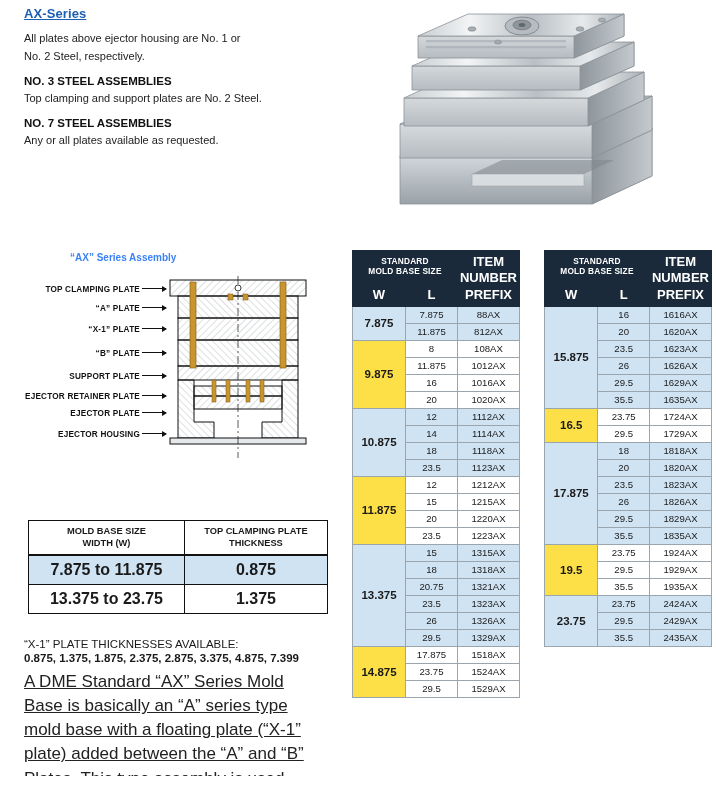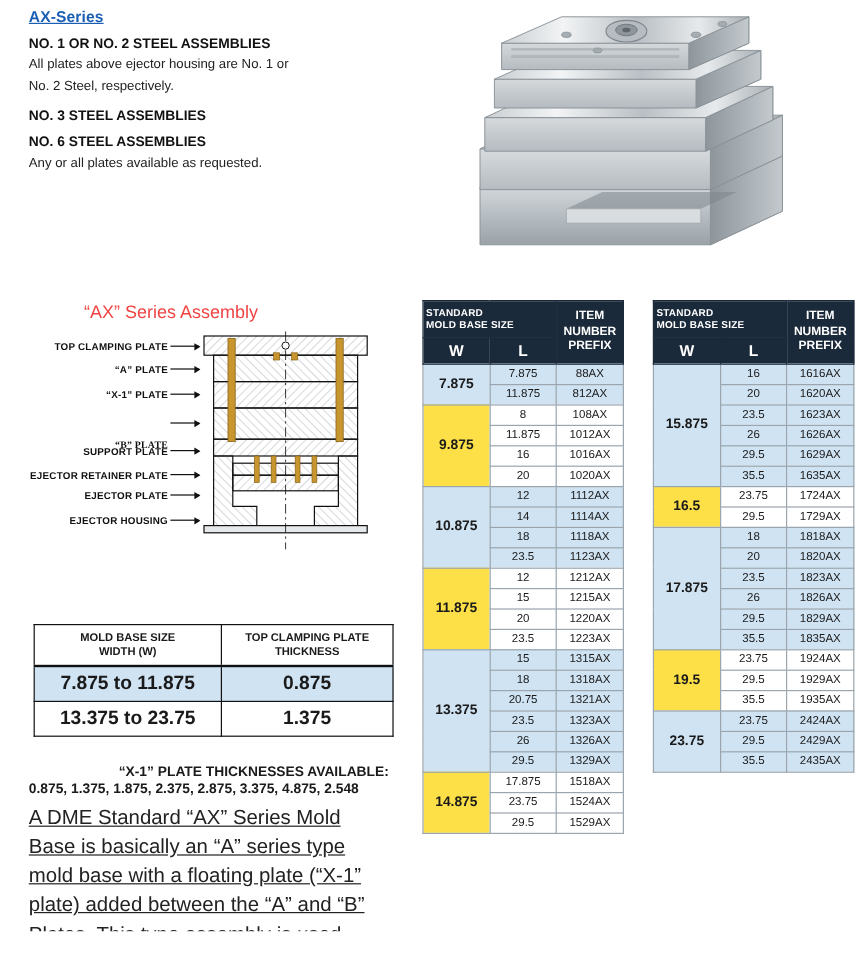--- a/index.html
+++ b/index.html
@@ -41,23 +41,23 @@
     line-height: 1.45;
     color: #222;
     margin: 0 0 2px 0;
     max-width: 268px;
   }
 
   
   .assembly-title {
     position: absolute;
     left: 70px; top: 252px;
-    font-size: 15px;
-    font-weight: normal;
-    color: #ef4444;
+    font-size: 10px;
+    font-weight: bold;
+    color: #3b82f6;
   }
   .assembly-wrap {
     position: absolute;
     left: 20px; top: 276px;
     width: 320px; height: 190px;
   }
   .callout {
     position: absolute;
     font-size: 8.2px;
     font-weight: bold;
@@ -112,23 +112,22 @@
   .thk-table tr.shaded td { background: #cfe3f3; }
 
   
   .x1-block {
     position: absolute;
     left: 24px; top: 638px;
     width: 300px;
   }
   .x1-head {
     font-size: 11.5px;
-    font-weight: bold;
+    font-weight: normal;
     margin: 0 0 2px 0;
-    text-align: right;
   }
   .x1-list {
     font-size: 11.5px;
     font-weight: bold;
     margin: 0 0 6px 0;
   }
   .x1-para {
     font-size: 17px;
     line-height: 1.42;
     color: #222;
@@ -144,29 +143,29 @@
   }
   .spec.t1 { left: 352px; top: 250px; width: 168px; }
   .spec.t2 { left: 544px; top: 250px; width: 168px; }
 
   .spec th.hdr-group {
     background: #1b2a3a;
     color: #fff;
     font-size: 8.3px;
     font-weight: bold;
     letter-spacing: 0.2px;
-    text-align: left;
+    text-align: center;
     padding: 5px 2px;
     border: 1px solid #1b2a3a;
     line-height: 1.2;
   }
   .spec th.hdr-item {
     background: #1b2a3a;
     color: #fff;
-    font-size: 10px;
+    font-size: 13px;
     font-weight: bold;
     text-align: center;
     padding: 3px 2px;
     border: 1px solid #1b2a3a;
     line-height: 1.25;
     width: 56px;
   }
   .spec th.hdr-wl {
     background: #1b2a3a;
     color: #fff;
@@ -203,31 +202,31 @@
 </style>
 </head>
 <body>
 
 <div id="page">
 
   <div class="left-col">
     <div class="series-title">AX-Series</div>
 
     <div>
-      <div class="steel-head">NO. 1 OR NO. 2 STEEL ASSEMBLIES</div>
       <div class="steel-body">All plates above ejector housing are No. 1 or</div>
       <div class="steel-body">No. 2 Steel, respectively.</div>
     </div>
 
     <div>
       <div class="steel-head">NO. 3 STEEL ASSEMBLIES</div>
+      <div class="steel-body">Top clamping and support plates are No. 2 Steel.</div>
     </div>
 
     <div>
-      <div class="steel-head">NO. 6 STEEL ASSEMBLIES</div>
+      <div class="steel-head">NO. 7 STEEL ASSEMBLIES</div>
       <div class="steel-body">Any or all plates available as requested.</div>
     </div>
   </div>
 
   <svg class="photo" viewBox="0 0 350 225">
     <defs>
       <linearGradient id="steelTop" x1="0" y1="0" x2="1" y2="0">
         <stop offset="0%" stop-color="#c9ced2"></stop>
         <stop offset="25%" stop-color="#f2f4f5"></stop>
         <stop offset="55%" stop-color="#b9bfc4"></stop>
@@ -290,21 +289,21 @@
     <rect x="74" y="40" width="140" height="2.2" fill="#9aa2a8" opacity="0.5"></rect>
   </svg>
 
   <div class="assembly-title">“AX” Series Assembly</div>
 
   <div class="assembly-wrap">
 
     <div class="callout" style="left:0px; top:9px; width:120px;">TOP CLAMPING PLATE</div>
     <div class="callout" style="left:0px; top:28px; width:120px;">“A” PLATE</div>
     <div class="callout" style="left:0px; top:49px; width:120px;">“X-1” PLATE</div>
-    <div class="callout" style="left:0px; top:90px; width:120px;font-family:Liberation Serif, serif;">“B” PLATE</div>
+    <div class="callout" style="left:0px; top:73px; width:120px;">“B” PLATE</div>
     <div class="callout" style="left:0px; top:96px; width:120px;">SUPPORT PLATE</div>
     <div class="callout" style="left:0px; top:116px; width:120px;">EJECTOR RETAINER PLATE</div>
     <div class="callout" style="left:0px; top:133px; width:120px;">EJECTOR PLATE</div>
     <div class="callout" style="left:0px; top:154px; width:120px;">EJECTOR HOUSING</div>
 
     <div class="leader" style="left:122px; top:12px; width:24px;"></div>
     <div class="leader" style="left:122px; top:31px; width:24px;"></div>
     <div class="leader" style="left:122px; top:52px; width:24px;"></div>
     <div class="leader" style="left:122px; top:76px; width:24px;"></div>
     <div class="leader" style="left:122px; top:99px; width:24px;"></div>
@@ -376,21 +375,21 @@
       </tr>
       <tr>
         <td>13.375 to 23.75</td>
         <td>1.375</td>
       </tr>
     </tbody>
   </table>
 
   <div class="x1-block">
     <div class="x1-head">“X-1” PLATE THICKNESSES AVAILABLE:</div>
-    <div class="x1-list">0.875, 1.375, 1.875, 2.375, 2.875, 3.375, 4.875, 2.548</div>
+    <div class="x1-list">0.875, 1.375, 1.875, 2.375, 2.875, 3.375, 4.875, 7.399</div>
     <p class="x1-para">A DME Standard “AX” Series Mold Base is basically an “A” series type mold base with a floating plate (“X-1” plate) added between the “A” and “B” Plates. This type assembly is used where it is desirable to have the floating plate remain with the upper half of the assembly.</p>
   </div>
 
   <table class="spec t1">
     <thead>
       <tr>
         <th class="hdr-group" colspan="2">
           <span>STANDARD</span><br>
           <span>MOLD BASE SIZE</span>
         </th>

